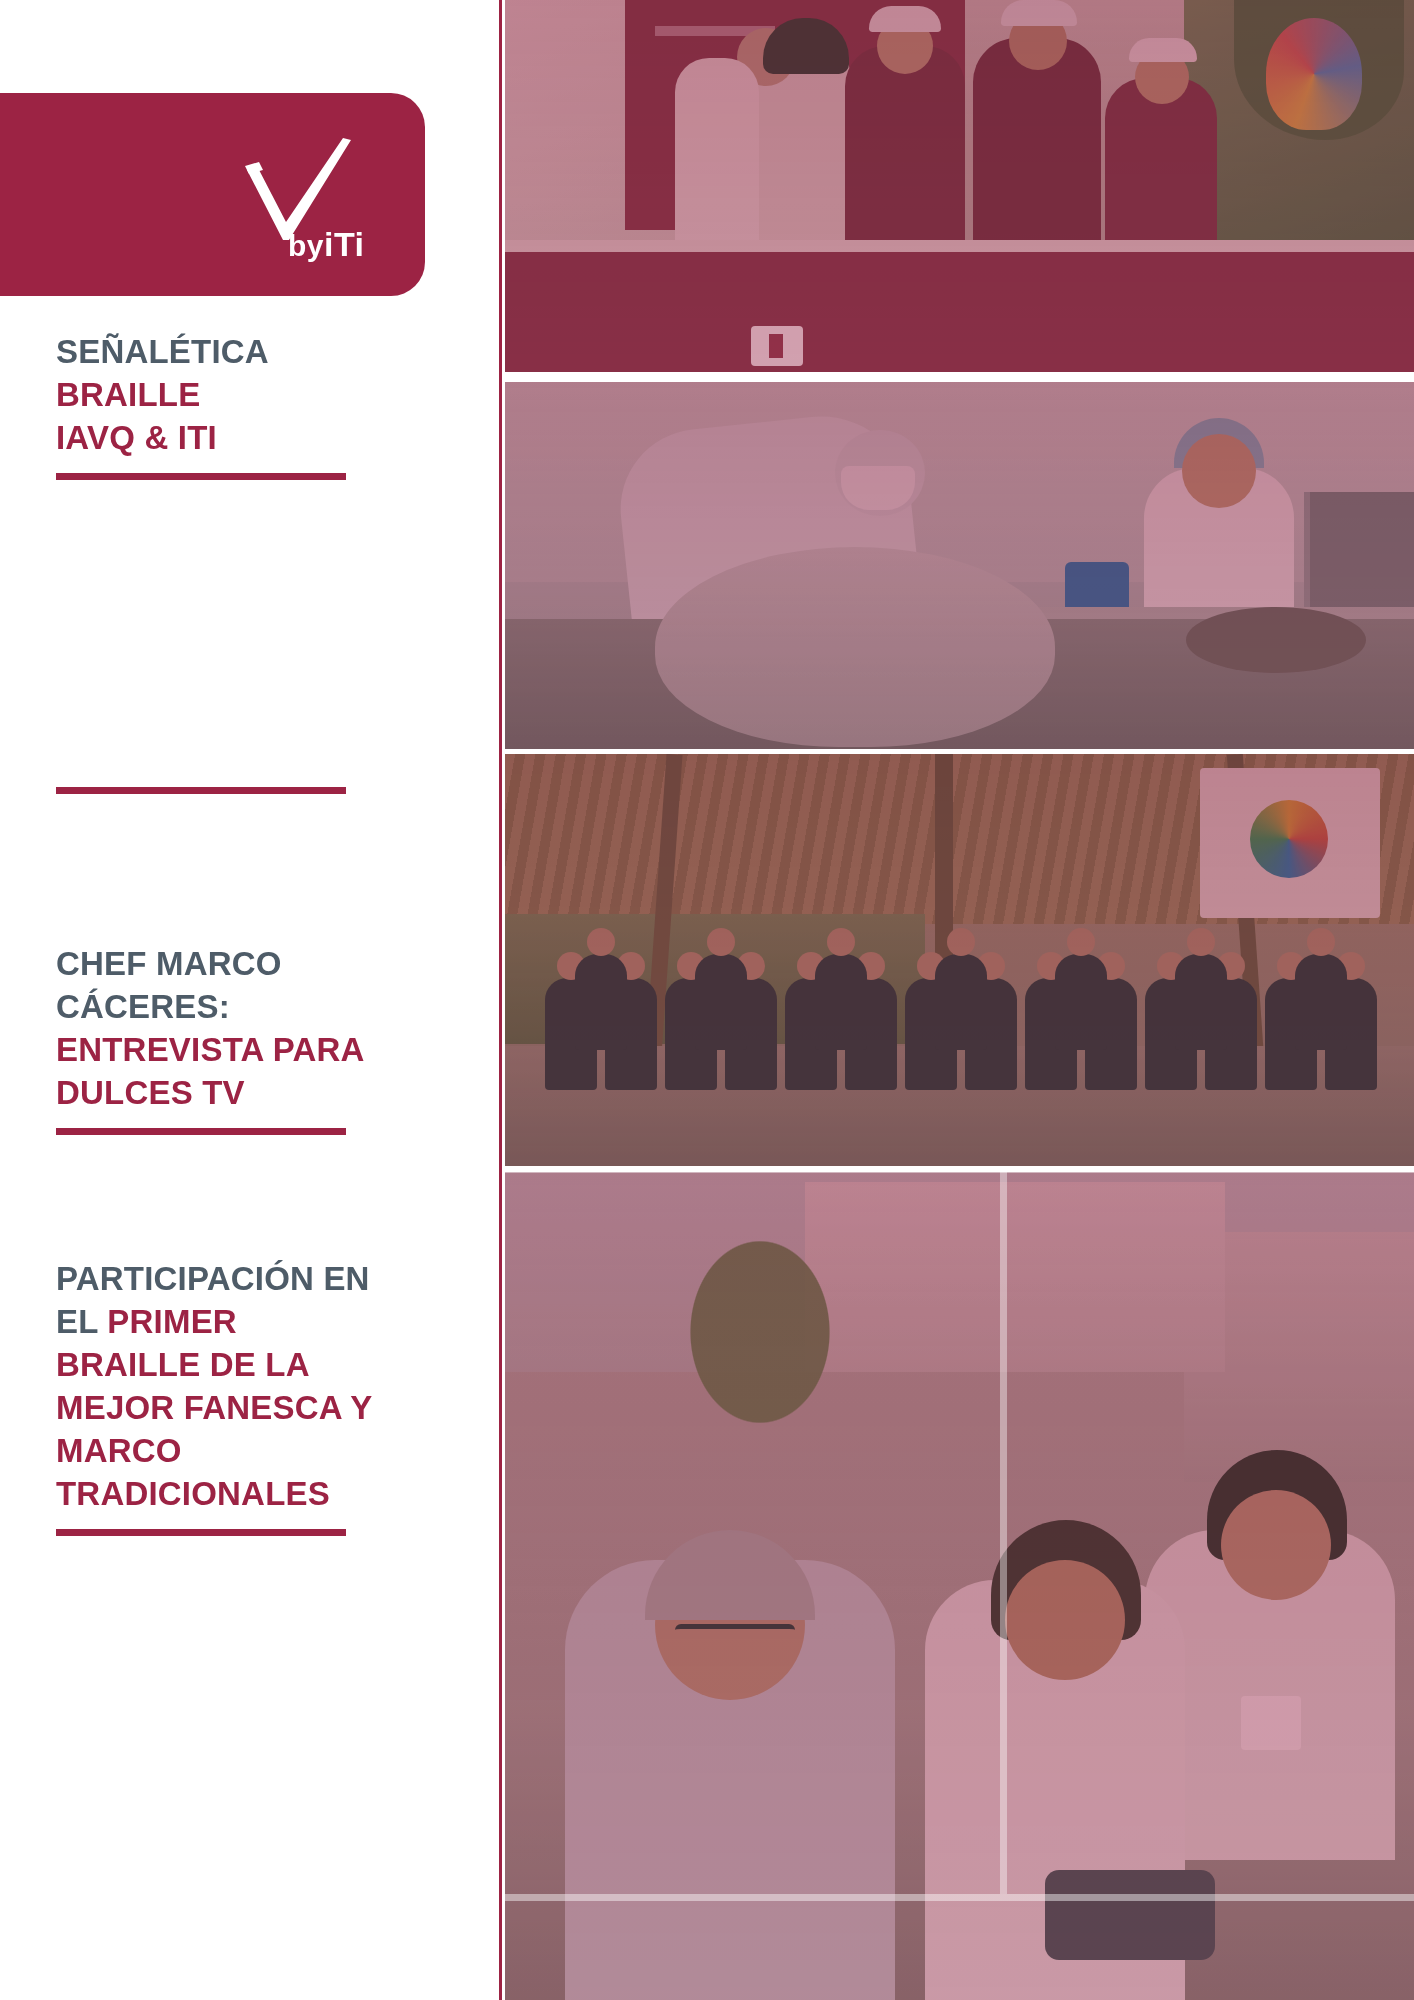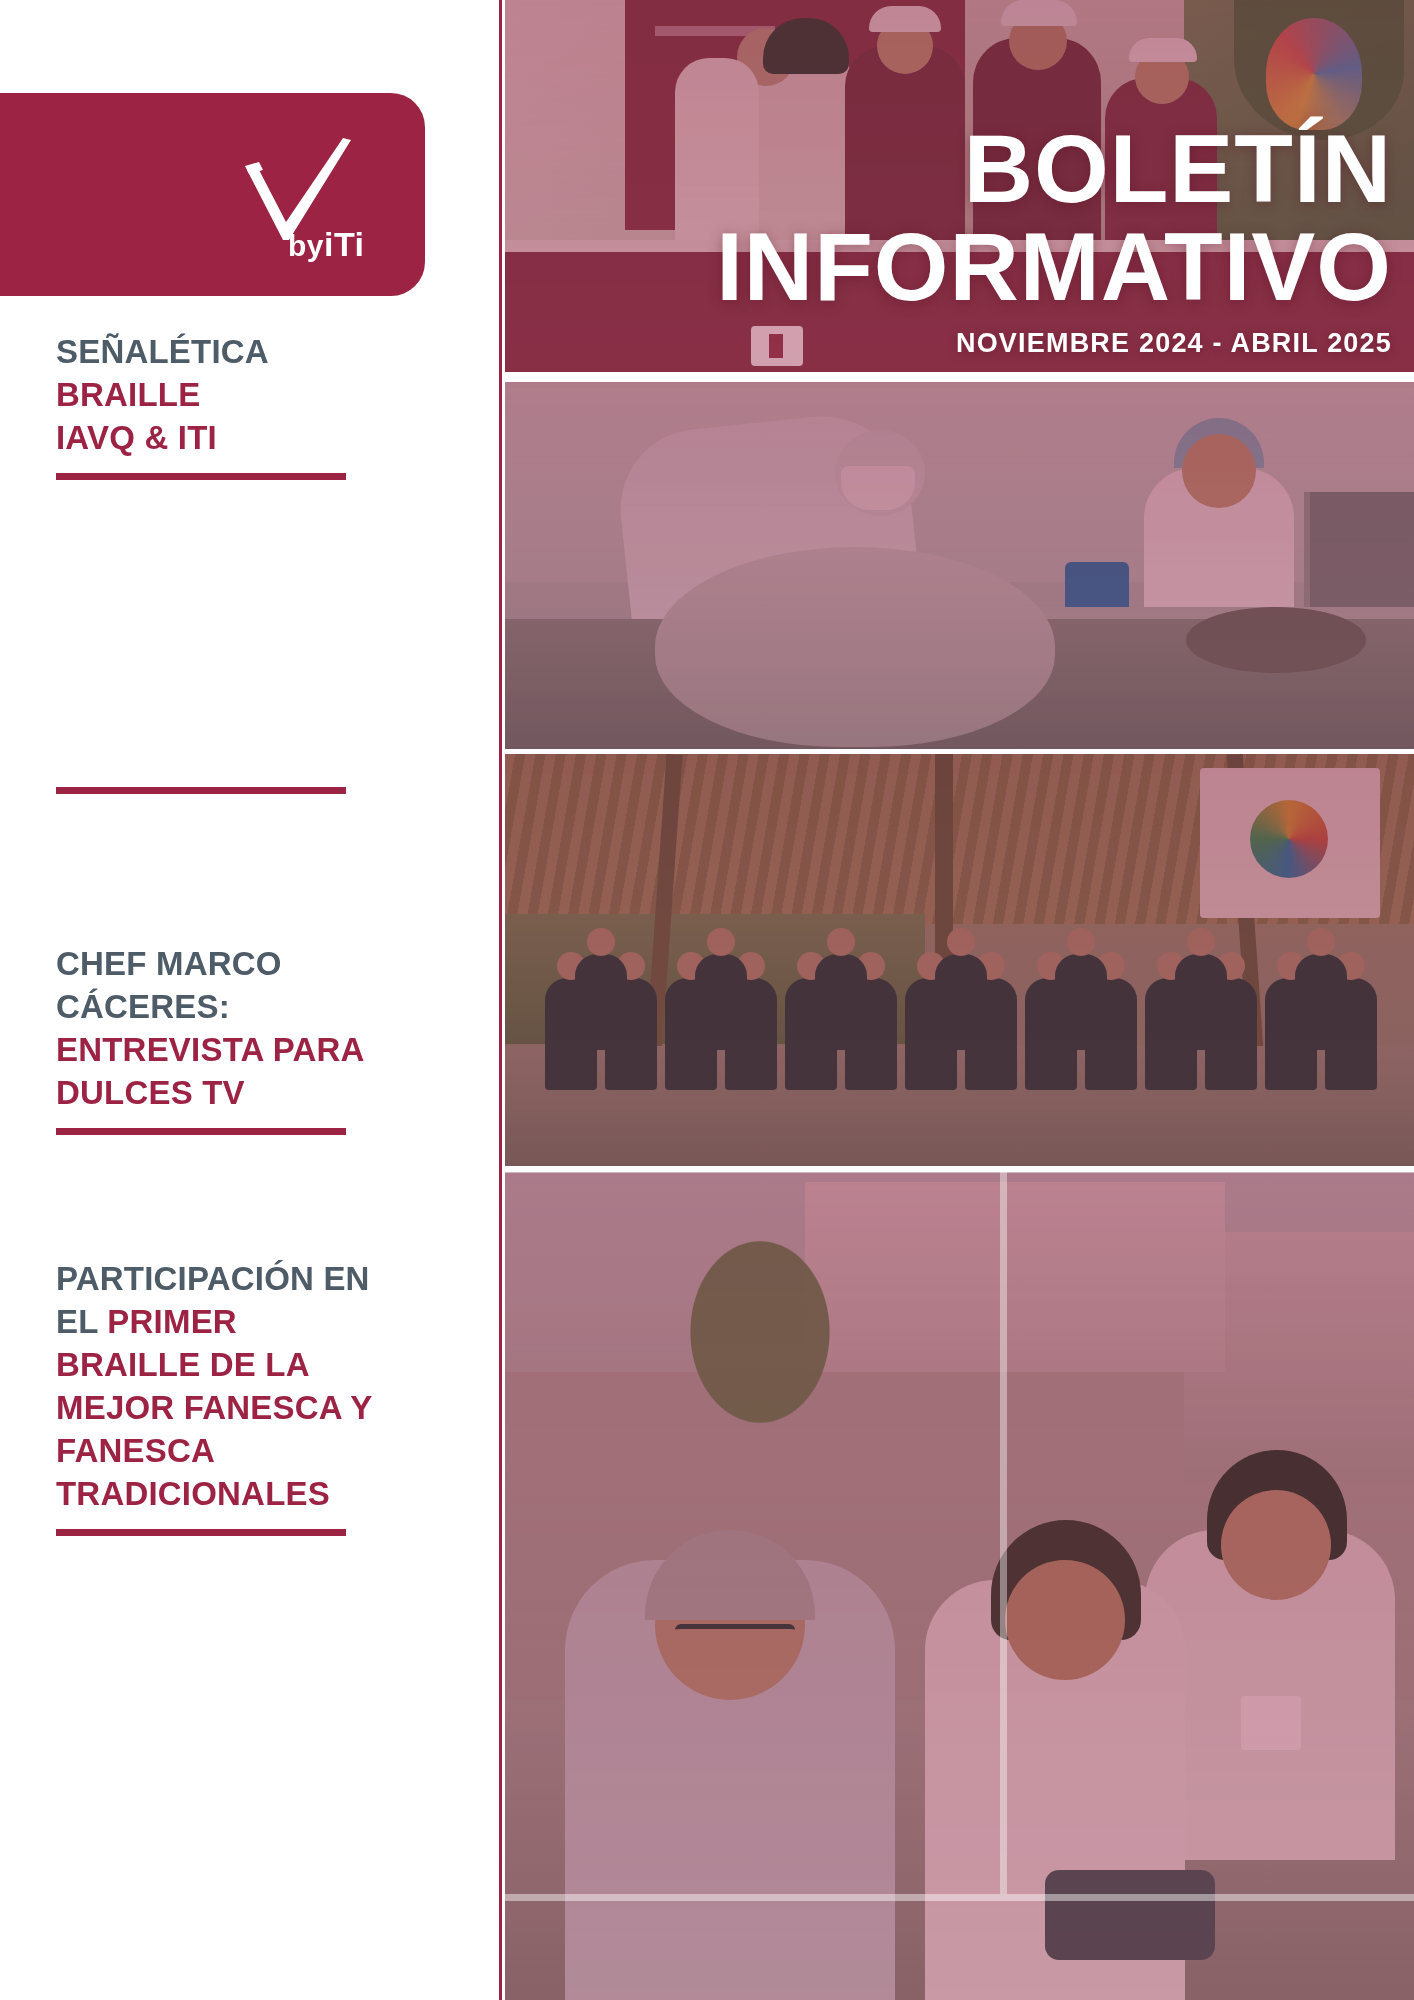--- a/index.html
+++ b/index.html
@@ -345,21 +345,21 @@
       </div>
 
       <div class="sp-4"></div>
 
       <div class="head-block">
         <h2>
           <span>PARTICIPACIÓN EN</span><br>
           <span>EL </span><span class="hl">PRIMER</span><br>
           <span class="hl">BRAILLE DE LA</span><br>
           <span class="hl">MEJOR FANESCA Y</span><br>
-          <span class="hl">FANESCA</span><br>
+          <span class="hl">MARCO</span><br>
           <span class="hl">TRADICIONALES</span>
         </h2>
         <div class="rule"></div>
       </div>
 
     </div>
   </div>
 
   <div class="photos">
 
@@ -478,22 +478,15 @@
       <div class="tint"></div>
       <div class="wash"></div>
     </div>
 
   </div>
 
   <div class="frame-line-h fl1"></div>
   <div class="frame-line-h fl2"></div>
   <div class="frame-line-v flv1"></div>
 
-  <div class="title-wrap">
-    <h1>
-      <span>BOLETÍN</span><br>
-      <span>INFORMATIVO</span>
-    </h1>
-    <div class="title-date">NOVIEMBRE 2024 - ABRIL 2025</div>
-  </div>
 
 
 </div>
 
 </body></html>

